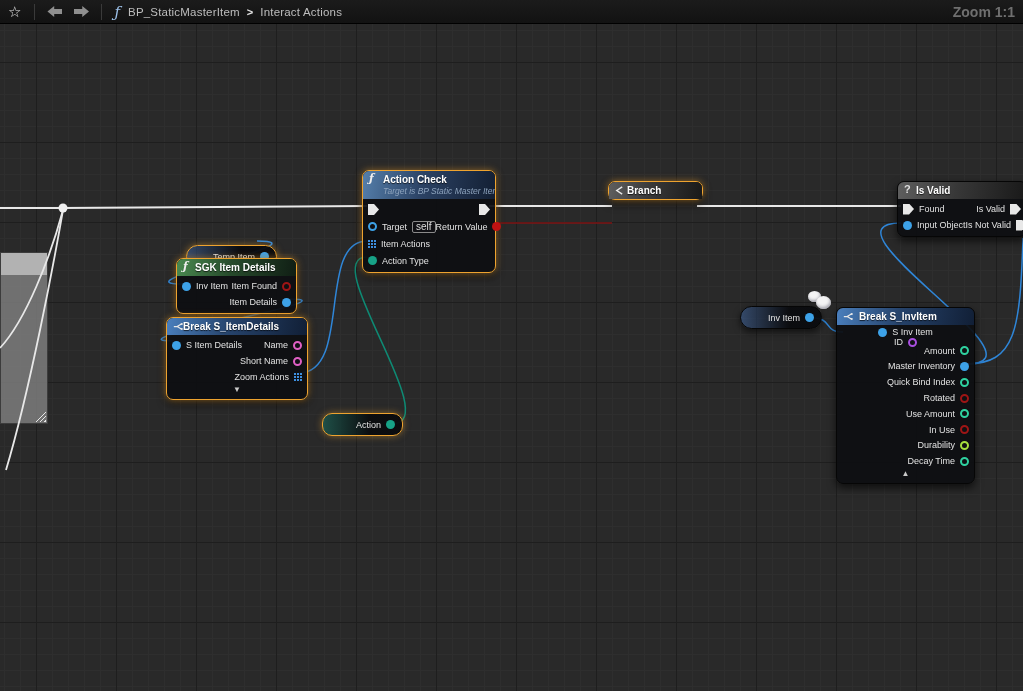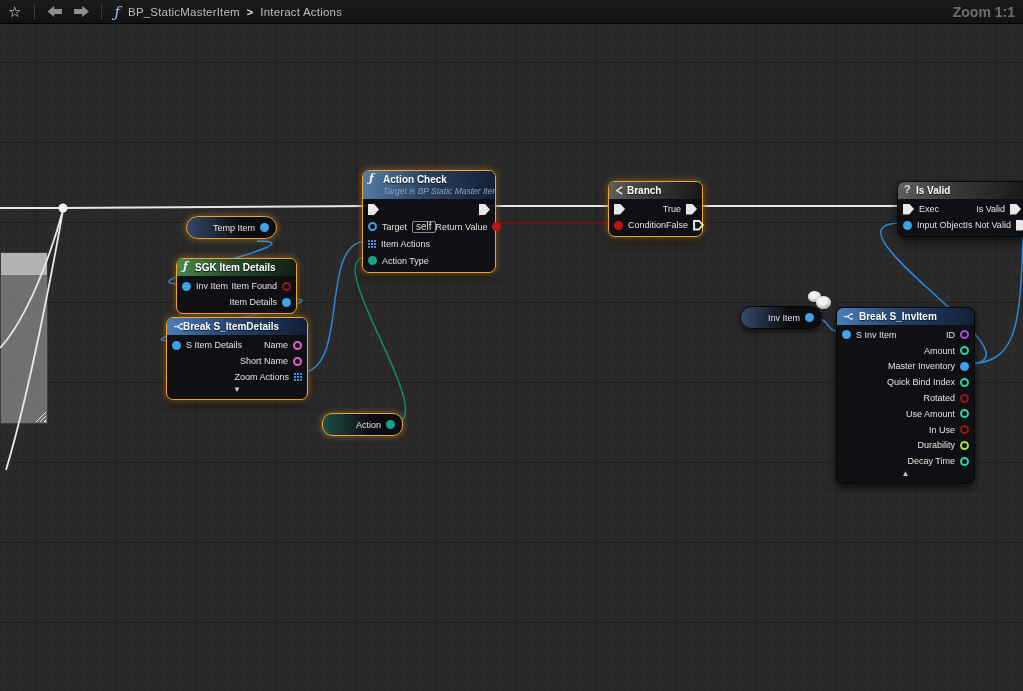--- a/index.html
+++ b/index.html
@@ -173,71 +173,52 @@
 
   <div class="node selected" style="left:608px;top:181px;width:95px;">
     <div class="hdr hdr-gray" style="padding-left:18px;">
       <span class="hdr-icon">
         <svg width="9" height="9" viewBox="0 0 10 10">
             <path d="M8,1 L2,5 L8,9" stroke="#e8e8e8" stroke-width="1.6" fill="none"></path>
           </svg>
       </span>
       <div class="hdr-title">Branch</div>
     </div>
-    <div class="body">
-      <div class="row">
-        <span class="pin-exec"></span>
-        <div class="pgrp">
-          <span class="plabel">True</span>
-          <span class="pin-exec"></span>
-        </div>
-      </div>
-      <div class="row">
-        <div class="pgrp">
-          <span class="pc filled c-boolb"></span>
-          <span class="plabel">Condition</span>
-        </div>
-        <div class="pgrp">
-          <span class="plabel">False</span>
-          <span class="pin-exec hollow"></span>
-        </div>
-      </div>
-    </div>
   </div>
 
   <div class="node" style="left:897px;top:181px;width:130px;">
     <div class="hdr hdr-gray" style="padding-left:18px;">
       <span class="hdr-icon q">?</span>
       <div class="hdr-title">Is Valid</div>
     </div>
     <div class="body">
       <div class="row">
         <div class="pgrp">
           <span class="pin-exec"></span>
-          <span class="plabel">Exec</span>
+          <span class="plabel">Found</span>
         </div>
         <div class="pgrp">
           <span class="plabel">Is Valid</span>
           <span class="pin-exec"></span>
         </div>
       </div>
       <div class="row">
         <div class="pgrp">
           <span class="pc filled c-obj"></span>
           <span class="plabel">Input Object</span>
         </div>
         <div class="pgrp">
           <span class="plabel">Is Not Valid</span>
           <span class="pin-exec"></span>
         </div>
       </div>
     </div>
   </div>
 
-  <div class="pill pill-blue selected" style="left:186px;top:216px;width:91px;">
+  <div class="pill pill-blue selected" style="left:186px;top:245px;width:91px;">
     <span class="plabel">Temp Item</span>
     <span class="pc filled c-obj"></span>
   </div>
 
   <div class="node selected" style="left:176px;top:258px;width:121px;">
     <div class="hdr hdr-green" style="padding-left:18px;">
       <span class="hdr-icon fn">ƒ</span>
       <div class="hdr-title">SGK Item Details</div>
     </div>
     <div class="body">
@@ -316,21 +297,21 @@
       <span class="hdr-icon">
         <svg width="10" height="9" viewBox="0 0 12 10">
             <path d="M1,5 L5,5 M5,5 L10,2 M5,5 L10,8" stroke="#e8e8e8" stroke-width="1.5" fill="none"></path>
             <circle cx="10.5" cy="2" r="1.3" fill="#e8e8e8"></circle>
             <circle cx="10.5" cy="8" r="1.3" fill="#e8e8e8"></circle>
           </svg>
       </span>
       <div class="hdr-title">Break S_InvItem</div>
     </div>
     <div class="body" id="inv-body">
-      <div class="row" style="height:15.8px;">
+      <div class="row" style="height:15.8px;flex-direction:column;">
         <div class="pgrp">
           <span class="pc filled c-obj"></span>
           <span class="plabel">S Inv Item</span>
         </div>
         <div class="pgrp">
           <span class="plabel">ID</span>
           <span class="pc hollow c-id"></span>
         </div>
       </div>
       <div class="row" style="height:15.8px;">

